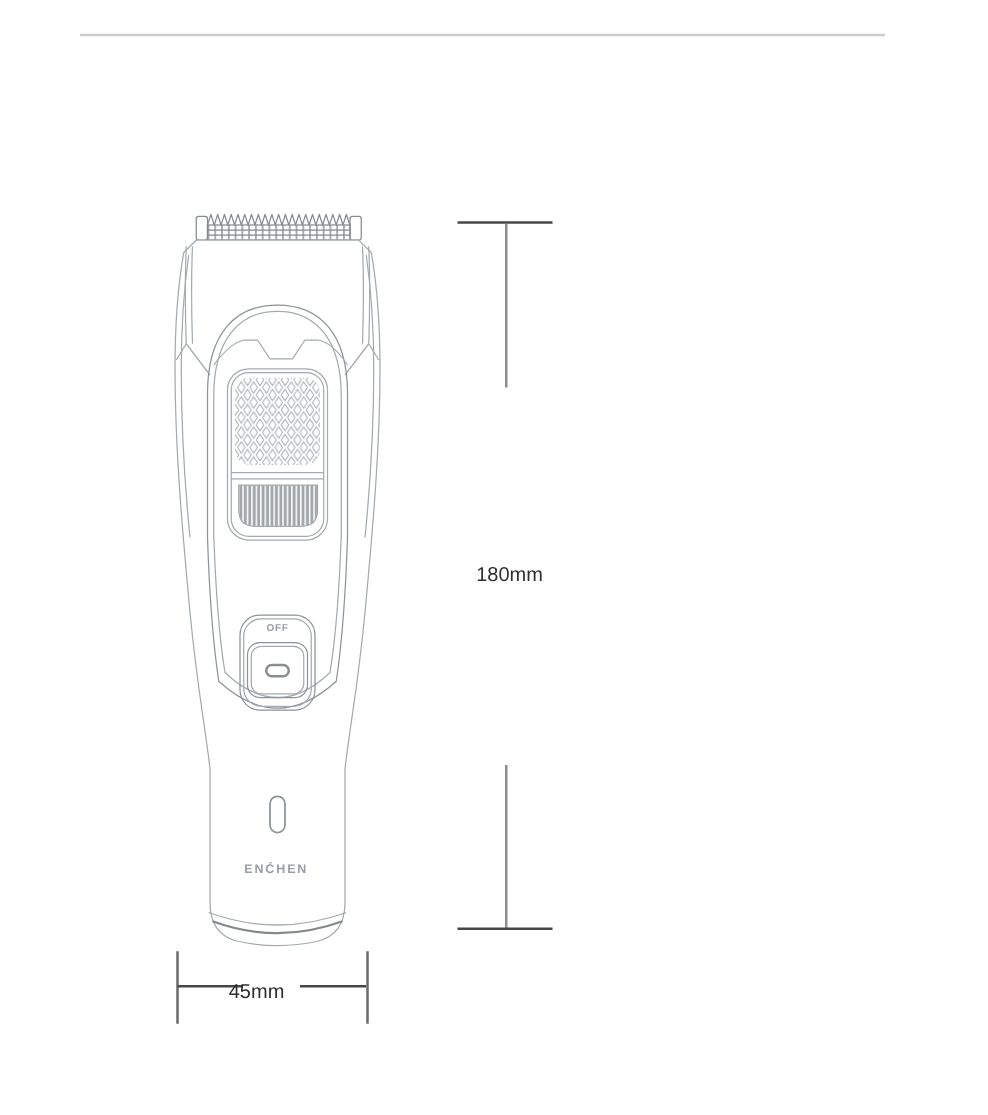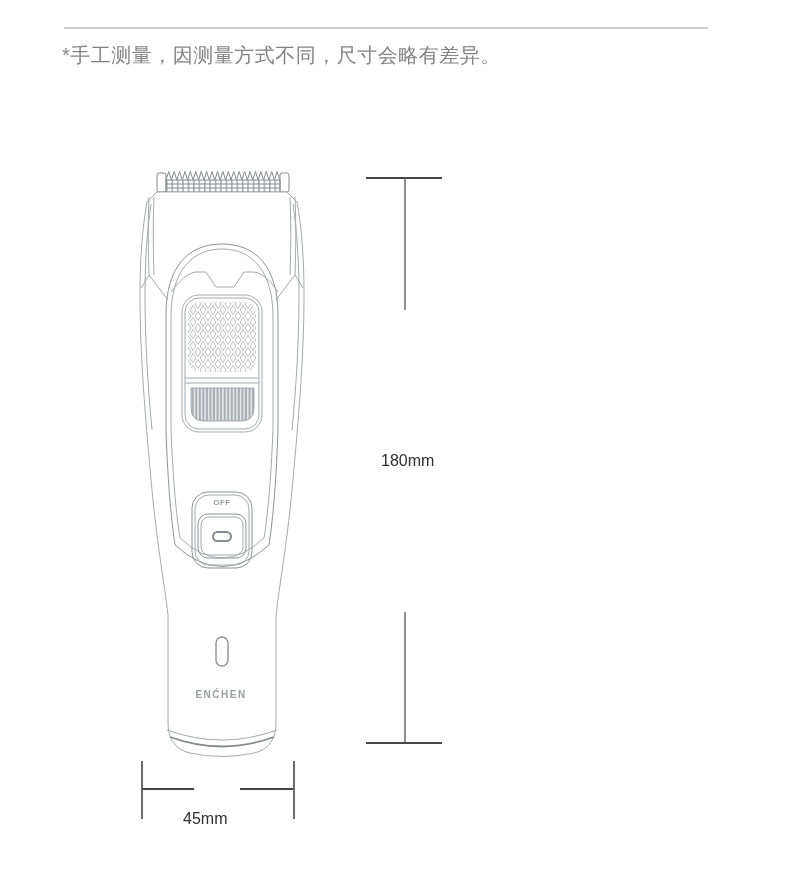--- a/index.html
+++ b/index.html
@@ -20,21 +20,20 @@
   .dim-label{position:absolute;color:#2f2f2f;font-size:16px;line-height:24px;white-space:nowrap;}
 
   svg text{font-family:"Liberation Sans","DejaVu Sans",sans-serif;}
 </style>
 </head>
 <body>
 
 <div class="stage">
 
   <div class="top-rule"></div>
-  <div class="note">*手工测量，因测量方式不同，尺寸会略有差异。</div>
 
   <svg class="clipper-svg" viewBox="0 0 172 600" fill="none" stroke="#a4aaae" stroke-width="1">
     <defs>
       <pattern id="p-comb" width="5.42" height="12" patternUnits="userSpaceOnUse" x="28" y="20">
         <rect width="1" height="12" fill="#848a8f"></rect>
       </pattern>
       <pattern id="p-ribs" width="3.55" height="40" patternUnits="userSpaceOnUse" x="53" y="228">
         <rect x="1" width="1.4" height="40" fill="#9aa0a5"></rect>
       </pattern>
       <pattern id="p-diam" width="10" height="12" patternUnits="userSpaceOnUse">
@@ -110,15 +109,15 @@
   <div class="dim dim-tick-h" style="left:366px;top:177px;width:76px;"></div>
   <div class="dim dim-line-v" style="left:404px;top:179px;height:131px;"></div>
   <div class="dim-label" style="left:381px;top:449px;">180mm</div>
   <div class="dim dim-line-v" style="left:404px;top:612px;height:131px;"></div>
   <div class="dim dim-tick-h" style="left:366px;top:742px;width:76px;"></div>
 
   <div class="dim dim-tick-v" style="left:141px;top:761px;height:58px;"></div>
   <div class="dim dim-line-h" style="left:142px;top:788px;width:52px;"></div>
   <div class="dim dim-line-h" style="left:240px;top:788px;width:53px;"></div>
   <div class="dim dim-tick-v" style="left:293px;top:761px;height:58px;"></div>
-  <div class="dim-label" style="left:183px;top:807px;text-align:center;">45mm</div>
+  <div class="dim-label" style="left:183px;top:782px;text-align:center;">45mm</div>
 
 </div>
 
 </body></html>

